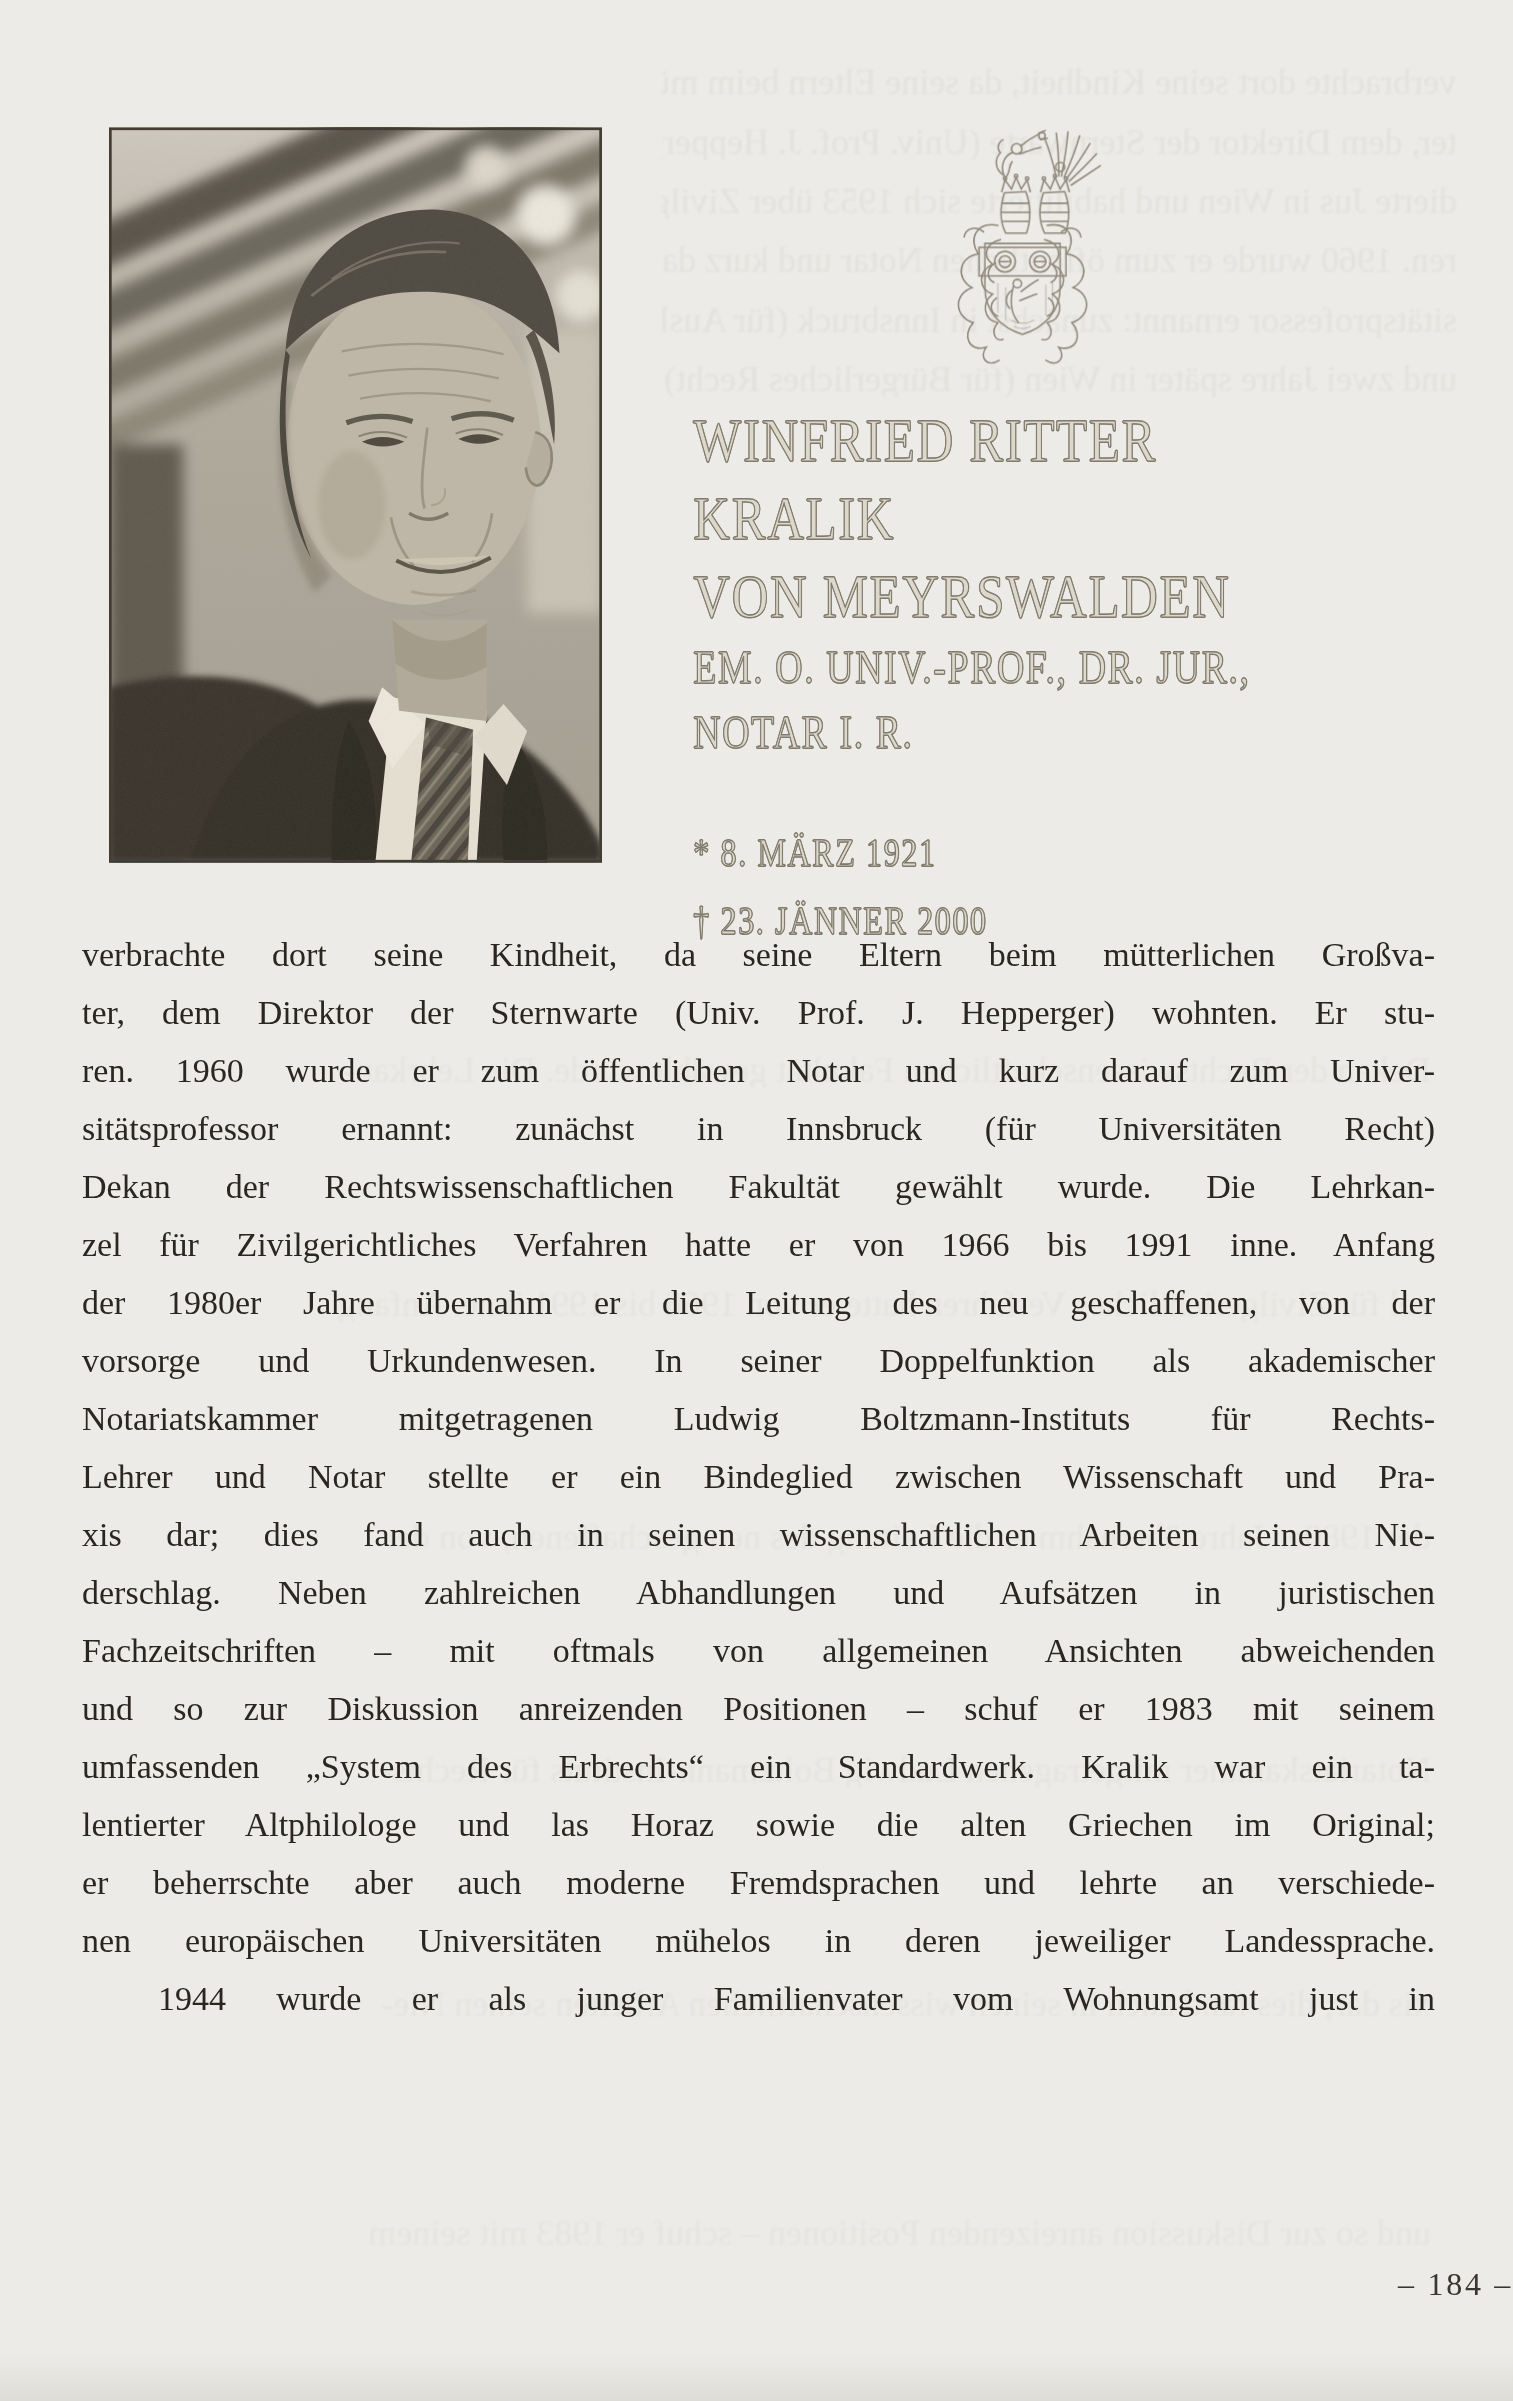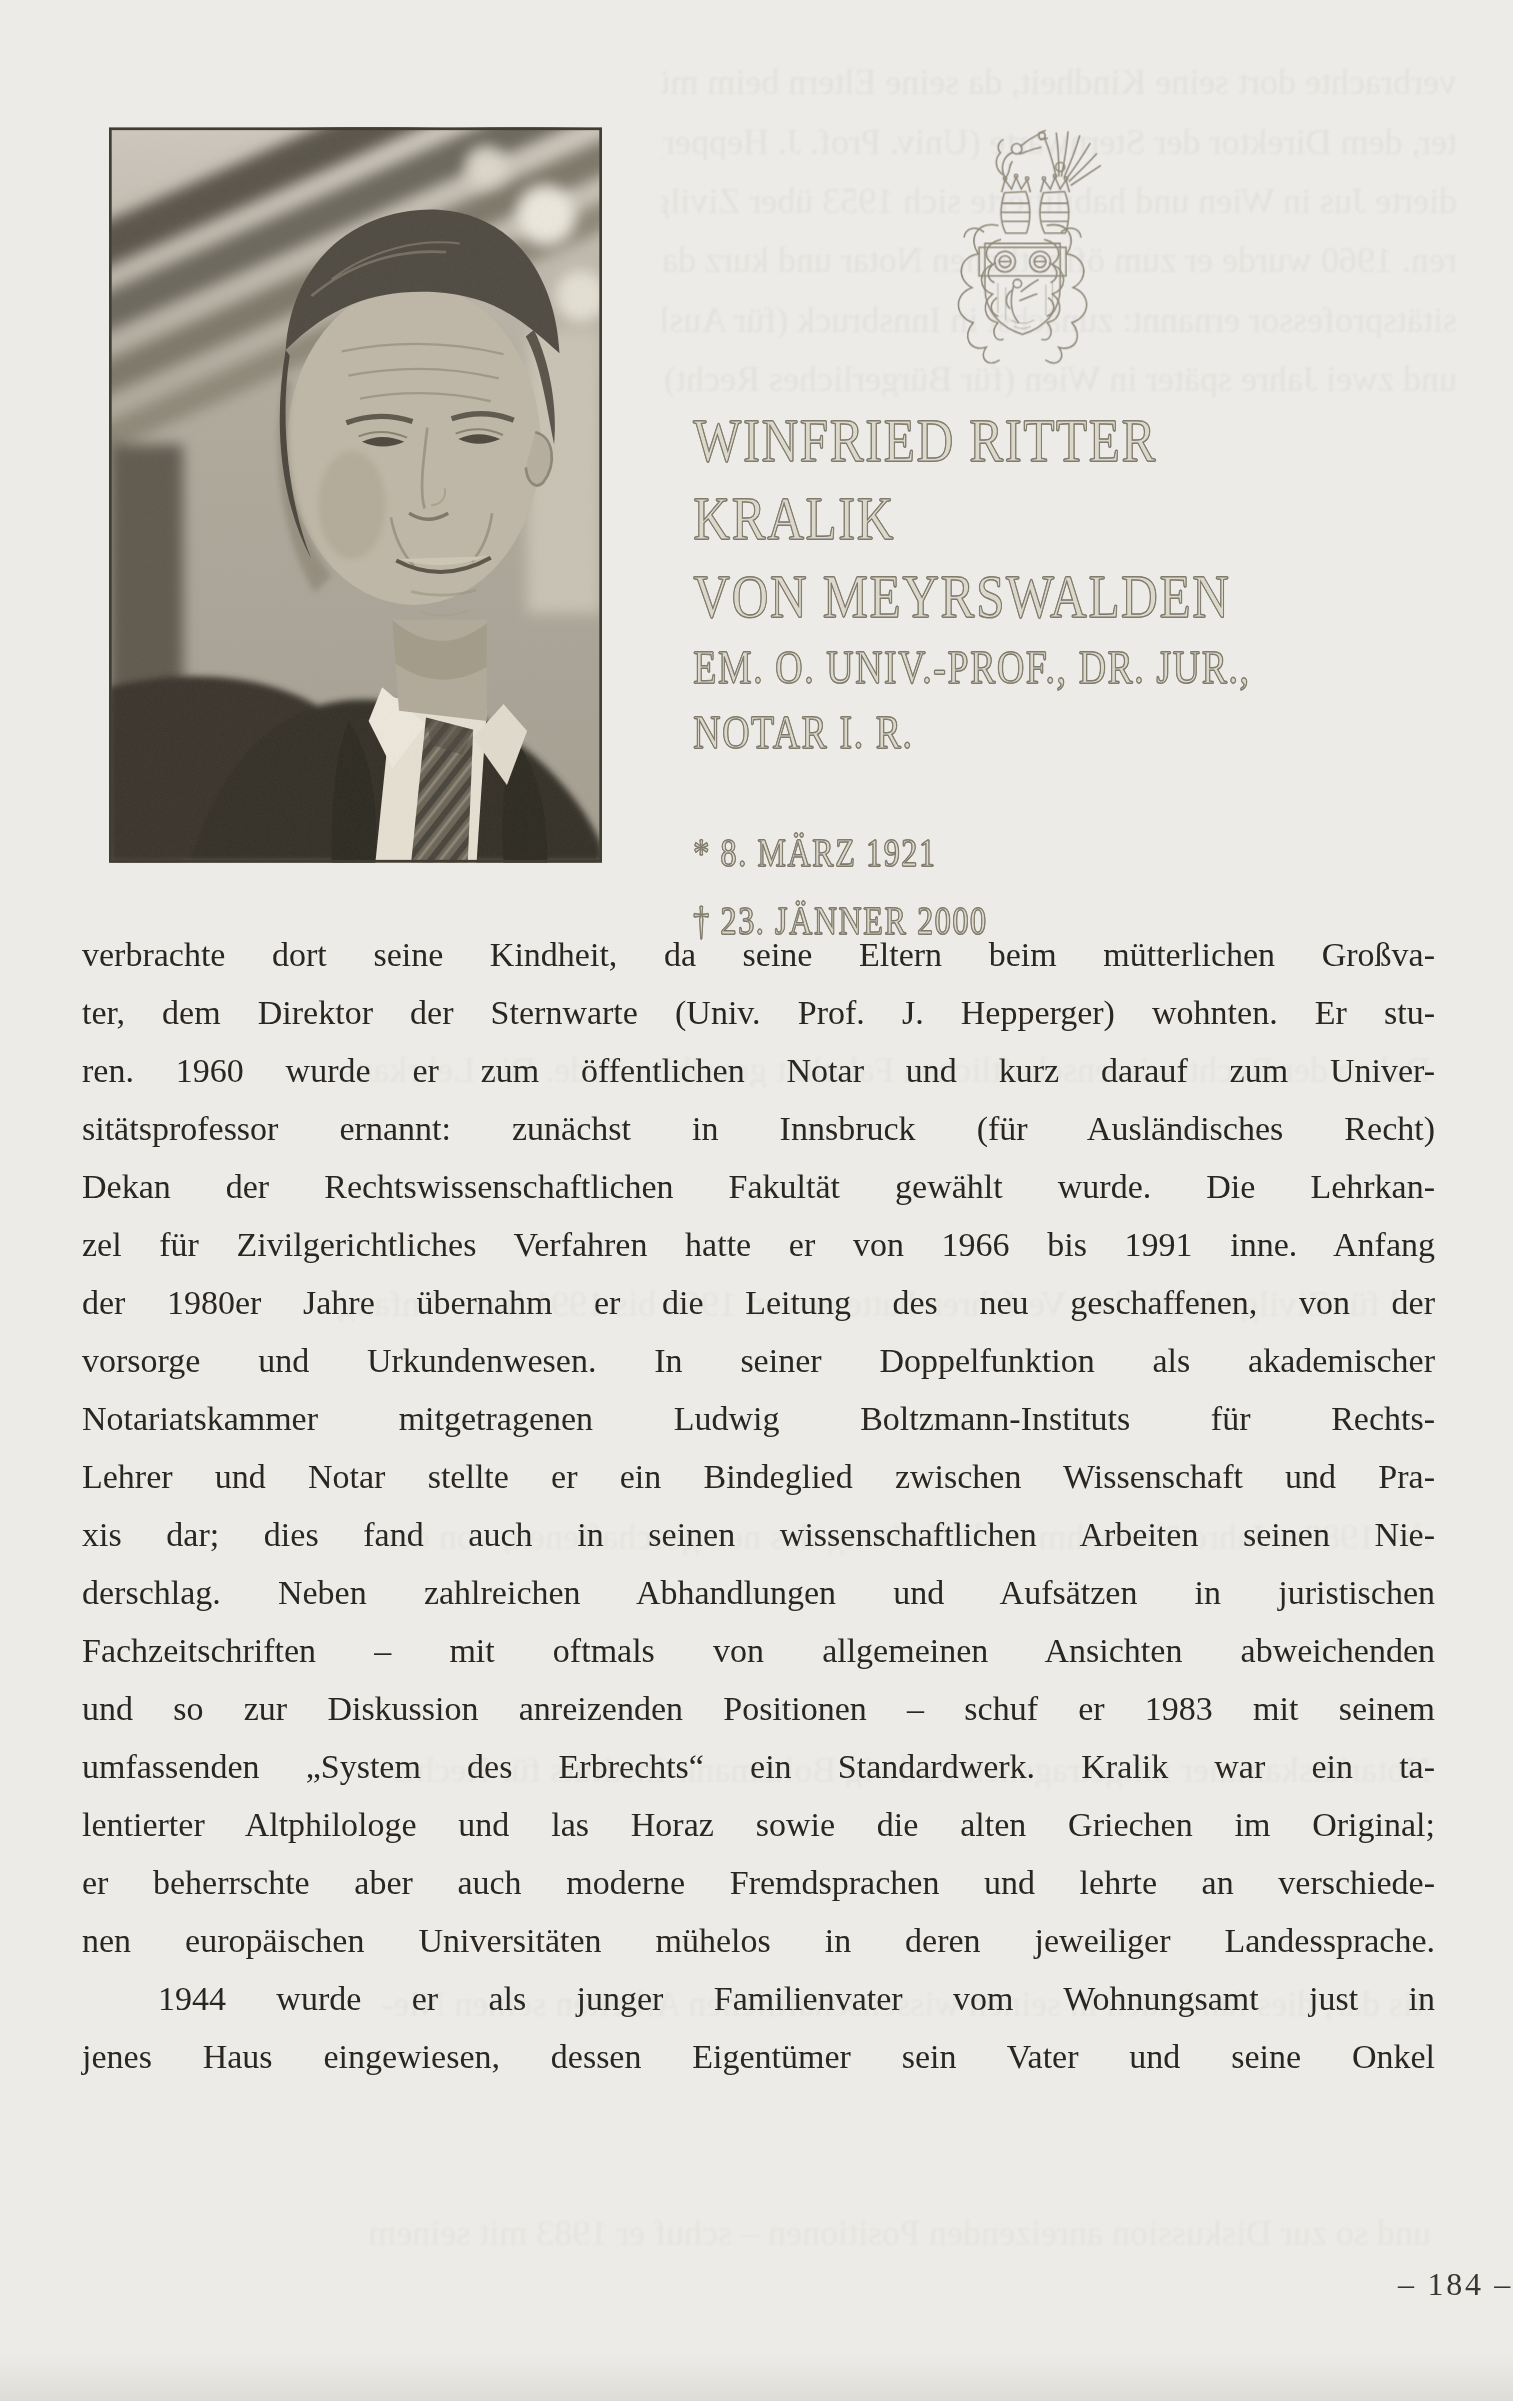--- a/index.html
+++ b/index.html
@@ -281,35 +281,34 @@
     <div class="title-line engraved">EM. O. UNIV.-PROF., DR. JUR.,</div>
     <div class="title-line engraved">NOTAR I. R.</div>
     <div class="date-line engraved birth">* 8. MÄRZ 1921</div>
     <div class="date-line engraved death">† 23. JÄNNER 2000</div>
   </div>
 
   <div class="body-text">
     <div class="tline">verbrachte dort seine Kindheit, da seine Eltern beim mütterlichen Großva-</div>
     <div class="tline">ter, dem Direktor der Sternwarte (Univ. Prof. J. Hepperger) wohnten. Er stu-</div>
     <div class="tline">ren. 1960 wurde er zum öffentlichen Notar und kurz darauf zum Univer-</div>
-    <div class="tline">sitätsprofessor ernannt: zunächst in Innsbruck (für Ausländisches Recht)</div>
+    <div class="tline">sitätsprofessor ernannt: zunächst in Innsbruck (für Universitäten Recht)</div>
     <div class="tline">Dekan der Rechtswissenschaftlichen Fakultät gewählt wurde. Die Lehrkan-</div>
     <div class="tline">zel für Zivilgerichtliches Verfahren hatte er von 1966 bis 1991 inne. Anfang</div>
     <div class="tline">der 1980er Jahre übernahm er die Leitung des neu geschaffenen, von der</div>
     <div class="tline">vorsorge und Urkundenwesen. In seiner Doppelfunktion als akademischer</div>
     <div class="tline">Notariatskammer mitgetragenen Ludwig Boltzmann-Instituts für Rechts-</div>
     <div class="tline">Lehrer und Notar stellte er ein Bindeglied zwischen Wissenschaft und Pra-</div>
     <div class="tline">xis dar; dies fand auch in seinen wissenschaftlichen Arbeiten seinen Nie-</div>
     <div class="tline">derschlag. Neben zahlreichen Abhandlungen und Aufsätzen in juristischen</div>
     <div class="tline">Fachzeitschriften – mit oftmals von allgemeinen Ansichten abweichenden</div>
     <div class="tline">und so zur Diskussion anreizenden Positionen – schuf er 1983 mit seinem</div>
     <div class="tline">umfassenden „System des Erbrechts“ ein Standardwerk. Kralik war ein ta-</div>
     <div class="tline">lentierter Altphilologe und las Horaz sowie die alten Griechen im Original;</div>
     <div class="tline">er beherrschte aber auch moderne Fremdsprachen und lehrte an verschiede-</div>
     <div class="tline">nen europäischen Universitäten mühelos in deren jeweiliger Landessprache.</div>
     <div class="tline indent">1944 wurde er als junger Familienvater vom Wohnungsamt just in</div>
-    <div class="tline">jenes Haus eingewiesen, dessen Eigentümer sein Vater und seine Onkel</div>
   </div>
 
   <div class="page-number">– 184 –</div>
 
 </div>
 
 
 </body></html>

